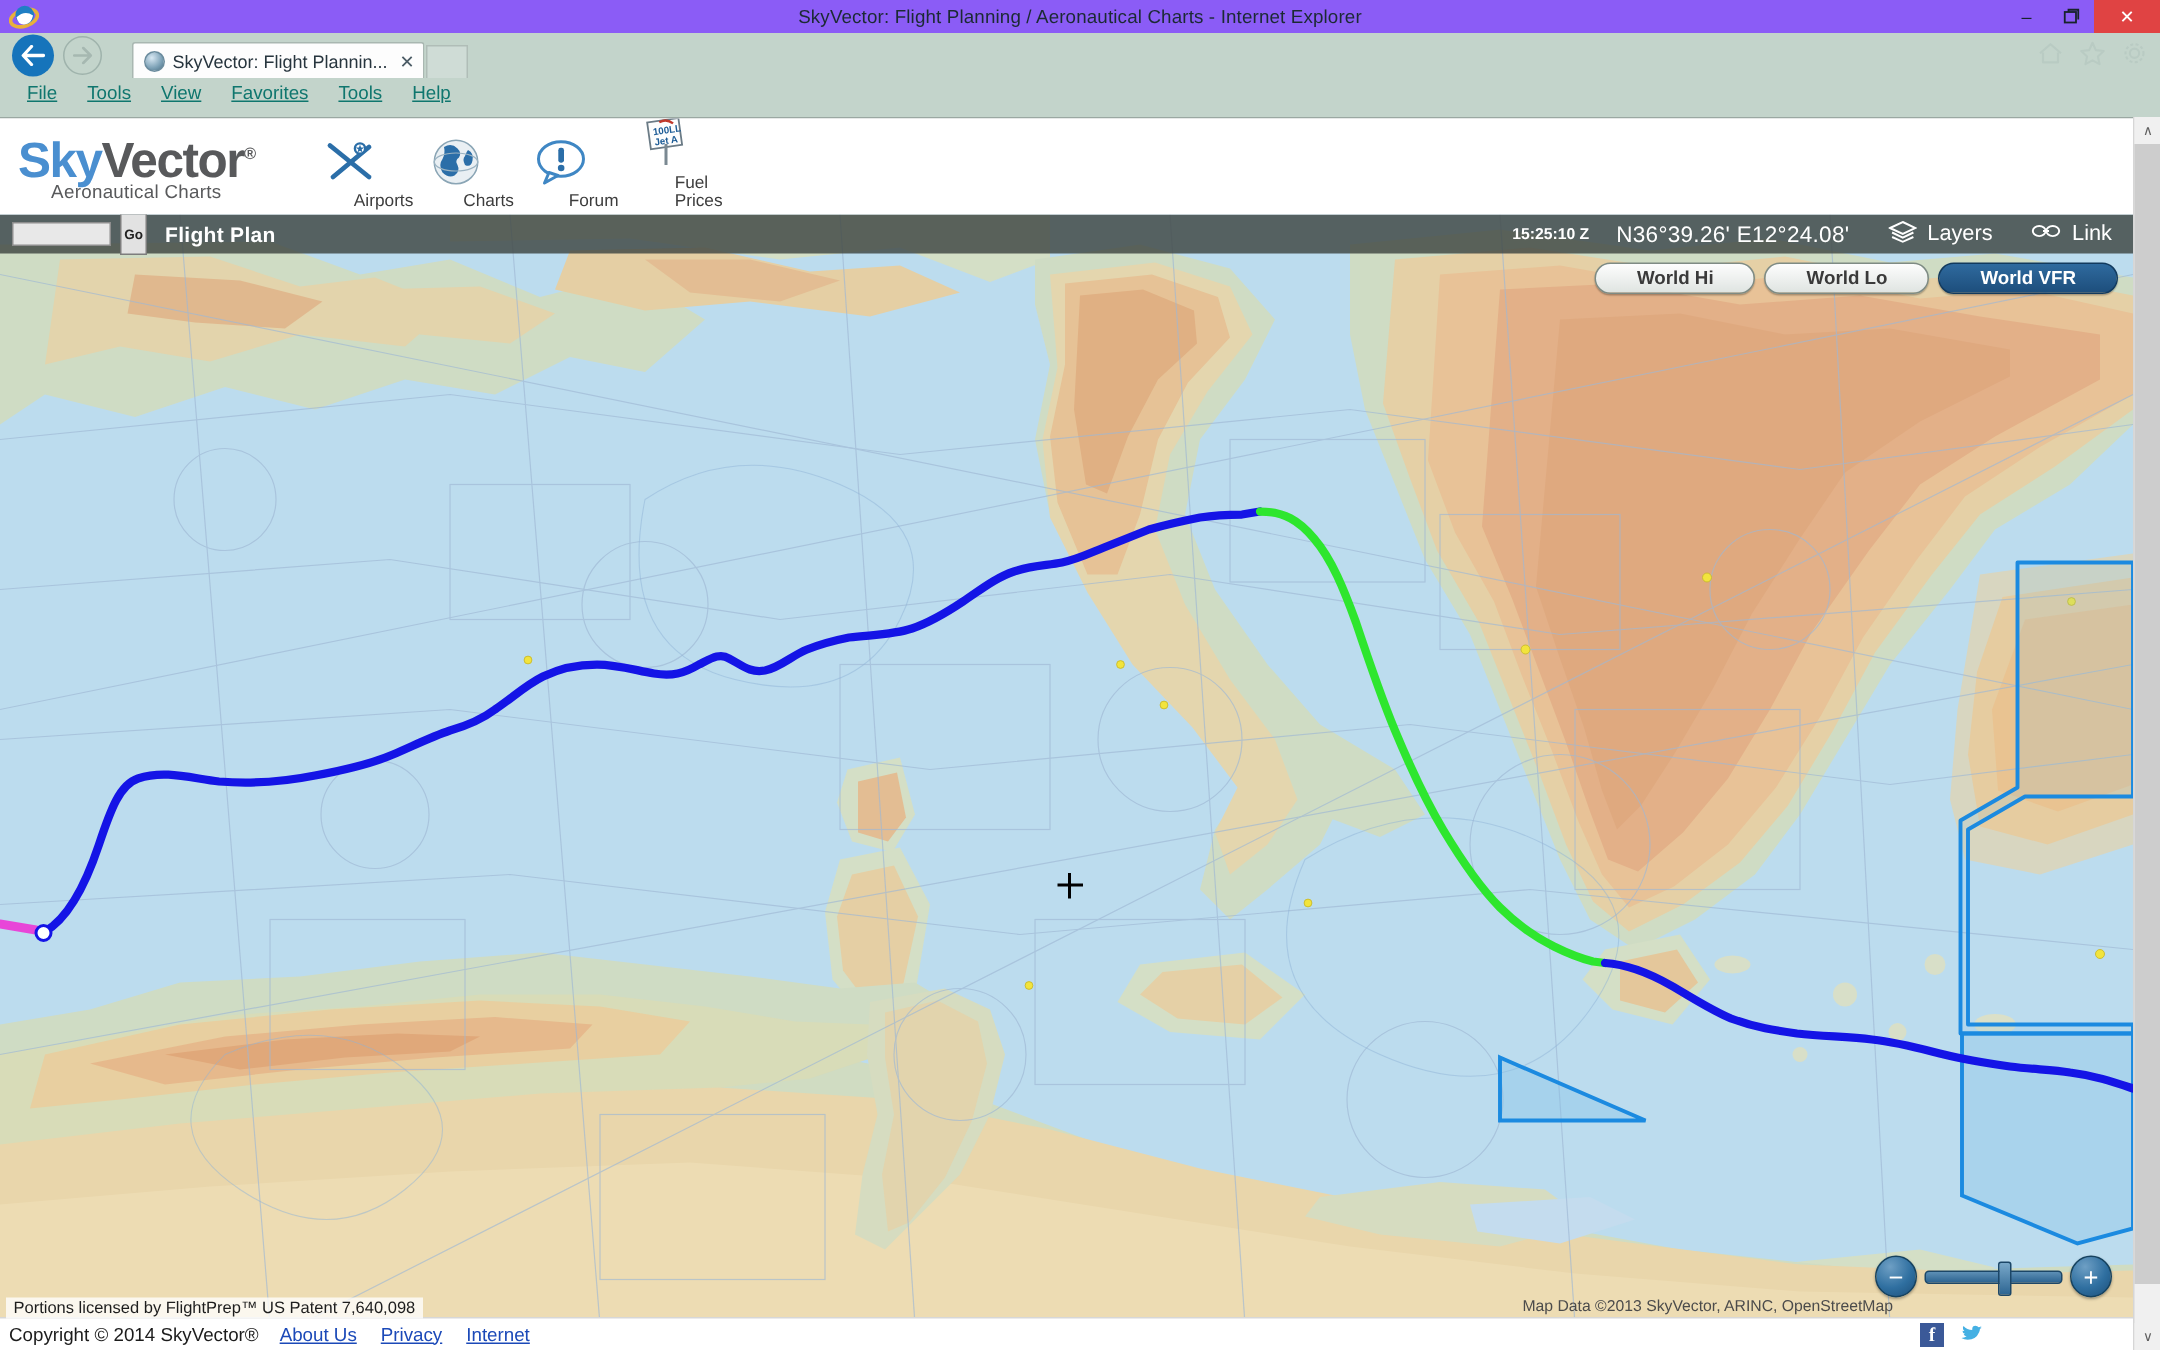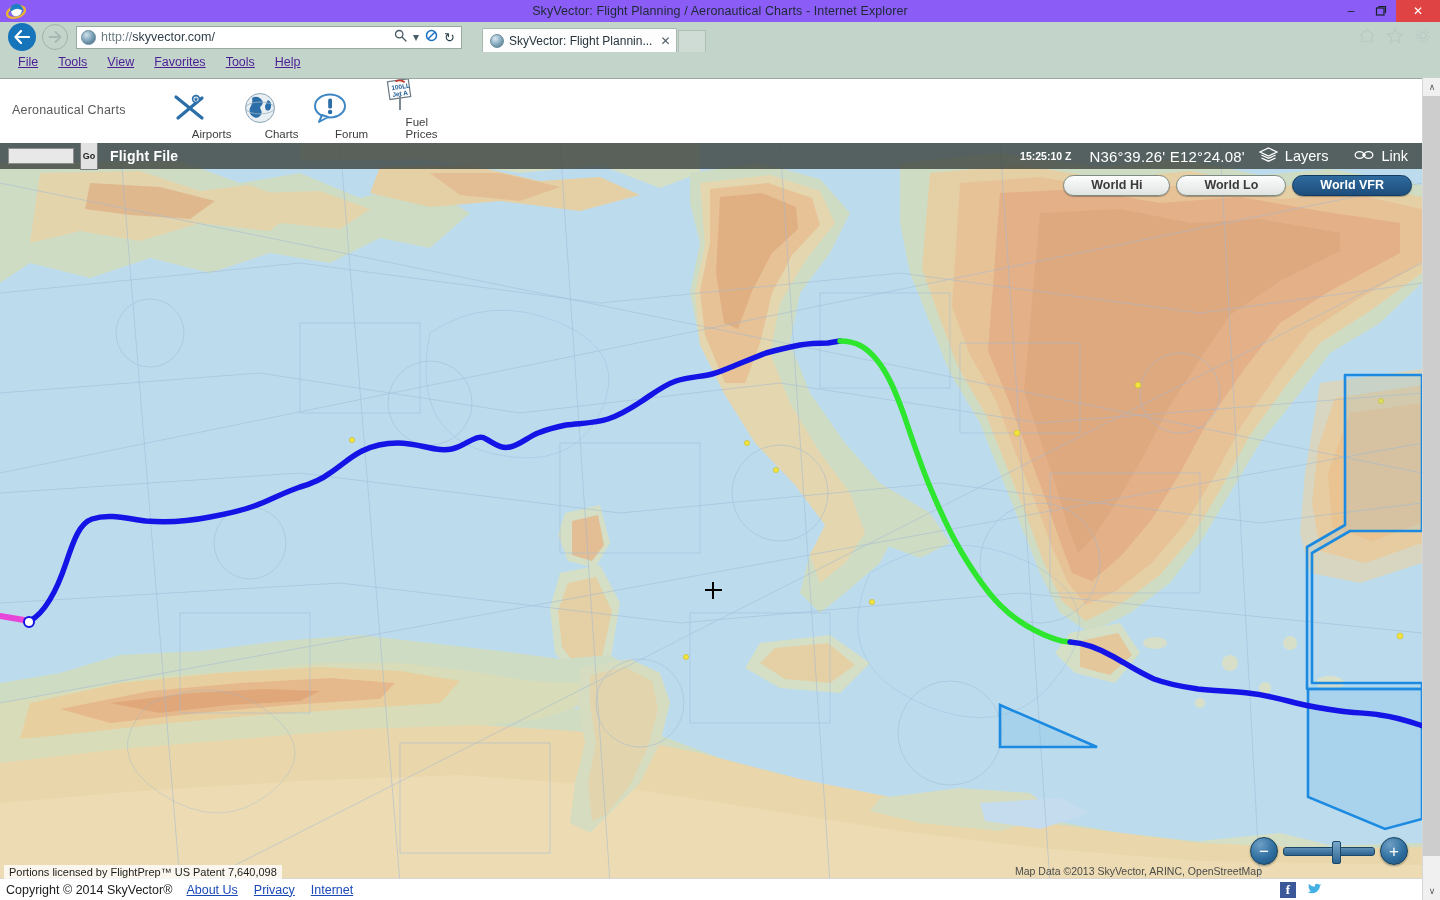--- a/index.html
+++ b/index.html
@@ -78,21 +78,21 @@
   .tab-close { font-size: 12px; color: #4c5c66; margin-left: 8px; }
   .tab-new { width: 28px; height: 22px; background: #cfdcd6; border: 1px solid #b0bdb7; border-bottom: none; margin-left: 1px; }
 
   .nav-right-icons { position: absolute; right: 8px; top: 5px; display: flex; gap: 10px; }
   .nav-right-icons span { color: #c9d9d1; font-size: 16px; text-shadow: 0 0 1px #7c8d86; }
 
   .menubar {
     height: 20px; display: flex; align-items: center; gap: 0px; padding-left: 8px;
     background: #c3d4cb;
   }
-  .menu-item { font-size: 12.5px; color: #4c1d95; padding: 0 10px; }
+  .menu-item { font-size: 12.5px; color: #0f766e; padding: 0 10px; }
   .menu-item u { text-decoration: underline; }
 
   .content-frame {
     position: absolute; left: 0; top: 78px; width: 1440px; height: 822px;
     background: #fff; border-top: 1px solid #9aa8a2;
   }
 
   
   .sv-header {
     height: 64px; background: #fff; display: flex; align-items: center;
@@ -127,21 +127,21 @@
     margin-left: 8px;
   }
   .go-btn {
     width: 18px; height: 28px; margin-left: 6px; background: #e2e2e2;
     border: 1px solid #7d7d7d; font-size: 9px; color: #222;
     display: flex; align-items: center; justify-content: center; font-weight: bold;
   }
   .fp-label { color: #fff; font-size: 14px; font-weight: bold; margin-left: 12px; letter-spacing: .2px; }
   .tb-right { margin-left: auto; display: flex; align-items: center; padding-right: 14px; gap: 0px; }
   .tb-time { color: #fff; font-size: 10.5px; font-weight: bold; margin-right: 18px; }
-  .tb-coord { color: #fff; font-size: 15px; margin-right: 14px; letter-spacing: .2px; }
+  .tb-coord { color: #fff; font-size: 15px; margin-right: 26px; letter-spacing: .2px; }
   .tb-btn { color: #fff; font-size: 14.5px; display: flex; align-items: center; gap: 7px; margin-right: 26px; }
   .tb-btn:last-child { margin-right: 0; }
 
   .layer-btns { position: absolute; right: 10px; top: 32px; display: flex; gap: 6px; z-index: 35; }
   .layer-btn {
     padding: 2px 27px 3px; border-radius: 11px; font-size: 12.5px; font-weight: bold;
     border: 1px solid #7e8b84; background: linear-gradient(#fdfdfd,#dfe4e1); color: #3a3a3a;
     box-shadow: 0 1px 1px rgba(0,0,0,.28);
   }
   .layer-btn.active {
@@ -245,40 +245,20 @@
       <svg width="16" height="14" viewBox="0 0 16 14">
           <path d="M7 1 L1.5 7 L7 13 M1.8 7 H15" fill="none" stroke="#fff" stroke-width="2.2" stroke-linecap="round" stroke-linejoin="round"></path>
         </svg>
     </div>
     <div class="nav-fwd">
       <svg width="14" height="12" viewBox="0 0 14 12">
           <path d="M7.5 1 L12.5 6 L7.5 11 M12 6 H1.5" fill="none" stroke="#a6b8b1" stroke-width="1.8" stroke-linecap="round" stroke-linejoin="round"></path>
         </svg>
     </div>
 
-    <div class="addrbar">
-      <span class="addr-favicon"></span>
-      <span class="addr-url"><span class="scheme">http://</span><span>skyvector.com/</span></span>
-      <span class="addr-icons">
-        <span class="addr-ico">
-          <svg width="13" height="13" viewBox="0 0 13 13">
-              <circle cx="5.2" cy="5.2" r="3.7" fill="none" stroke="#4a5a64" stroke-width="1.3"></circle>
-              <path d="M8 8 L12 12" stroke="#4a5a64" stroke-width="1.3" stroke-linecap="round"></path>
-            </svg>
-        </span>
-        <span class="addr-ico">▾</span>
-        <span class="addr-ico stop">
-          <svg width="13" height="13" viewBox="0 0 13 13">
-              <circle cx="6.5" cy="6.5" r="5" fill="none" stroke="#1a6fc4" stroke-width="1.5"></circle>
-              <path d="M3 10 L10 3" stroke="#1a6fc4" stroke-width="1.5"></path>
-            </svg>
-        </span>
-        <span class="addr-ico refresh">↻</span>
-      </span>
-    </div>
 
     <div class="tabstrip">
       <div class="tab">
         <span class="tab-favicon"></span>
         <span class="tab-title">SkyVector: Flight Plannin...</span>
         <span class="tab-close">✕</span>
       </div>
       <div class="tab-new"></div>
     </div>
 
@@ -308,20 +288,21 @@
     <div class="menu-item"><u>View</u></div>
     <div class="menu-item"><u>Favorites</u></div>
     <div class="menu-item"><u>Tools</u></div>
     <div class="menu-item"><u>Help</u></div>
   </div>
 
   <div class="content-frame">
 
     <div class="sv-header">
       <div class="sv-logo">
+        <div class="sv-logo-main"><span class="sky">Sky</span><span class="vector">Vector</span><span class="reg">®</span></div>
         <div class="sv-logo-sub">Aeronautical Charts</div>
       </div>
 
       <div class="sv-navitem">
         <div class="sv-navicon">
           <svg width="38" height="34" viewBox="0 0 38 34">
             <g stroke="#2b6ea8" stroke-width="3.2" stroke-linecap="round" fill="none">
               <path d="M5 6 L31 27"></path>
                 <path d="M31 7 L7 27"></path>
             </g>
@@ -531,21 +512,21 @@
                    C1436,587 1450,594 1462,604 C1474,614 1482,624 1490,634
                    C1498,644 1504,652 1512,660" stroke="#1414e6" stroke-width="5.5"></path>
 
           <circle cx="29" cy="479" r="5" fill="#ffffff" stroke="#1414e6" stroke-width="2"></circle>
         </g>
       </svg>
 
       <div class="toolbar">
         <div class="fp-input" title=""></div>
         <div class="go-btn">Go</div>
-        <div class="fp-label">Flight File</div>
+        <div class="fp-label">Flight Plan</div>
         <div class="tb-right">
           <div class="tb-time">15:25:10 Z</div>
           <div class="tb-coord">N36°39.26' E12°24.08'</div>
           <div class="tb-btn">
             <span>
               <svg width="19" height="15" viewBox="0 0 19 15">
                   <path d="M9.5 1 L18 5 L9.5 9 L1 5 Z" fill="none" stroke="#fff" stroke-width="1.3"></path>
                   <path d="M2.4 8 L9.5 11.4 L16.6 8" fill="none" stroke="#fff" stroke-width="1.3"></path>
                   <path d="M2.4 11 L9.5 14.2 L16.6 11" fill="none" stroke="#fff" stroke-width="1.3"></path>
                 </svg>

